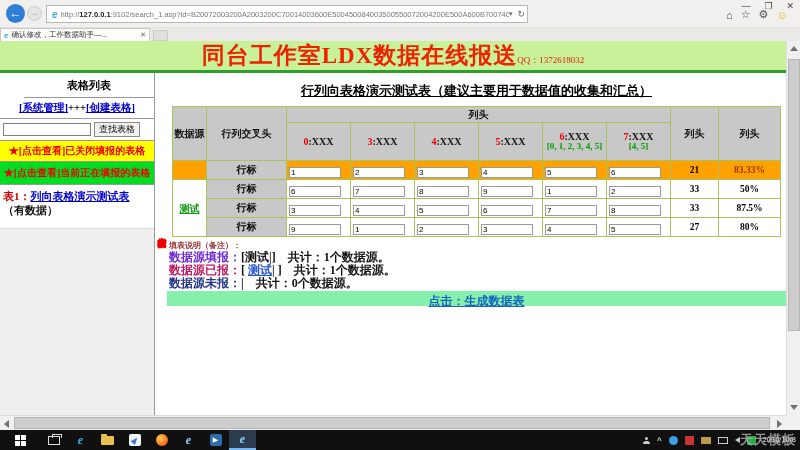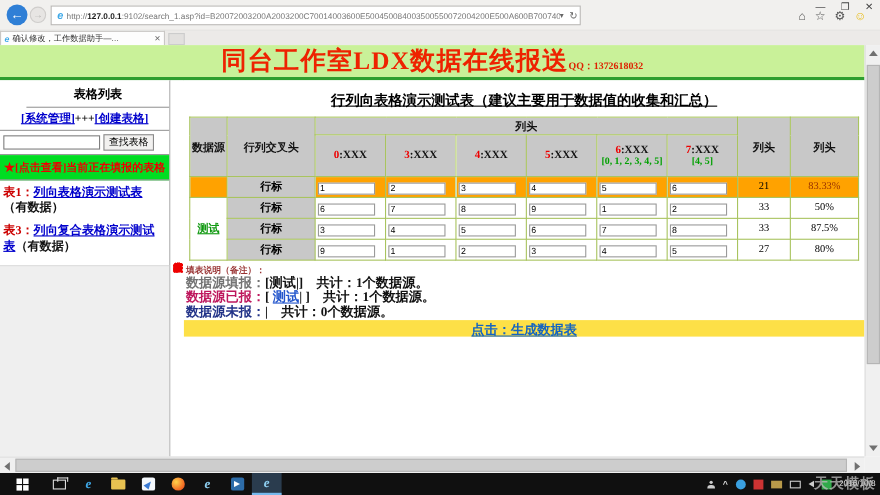--- a/index.html
+++ b/index.html
@@ -30,21 +30,21 @@
   .tab { width:150px; height:13px; background:#fdfdfd; border:1px solid #c9c7c5; border-bottom:none; display:flex; align-items:center; padding:0 3px; gap:3px; }
   .tab .ie-ico { color:#3fa9e8; font-size:8px; font-weight:bold; font-style:italic; }
   .tab-title { flex:1; font-size:7.5px; color:#333; white-space:nowrap; overflow:hidden; }
   .tab-close { font-size:7px; color:#666; }
   .newtab { width:15px; height:11px; background:#e2e0de; border:1px solid #ccc; margin-left:3px; }
 
   
   .page { position:absolute; top:41px; left:0; width:800px; height:389px; background:#fff; font-family:"Liberation Serif", serif; }
   .banner { position:absolute; top:0; left:0; width:786px; height:29px; background:#c9f199; display:flex; align-items:center; justify-content:center; }
   .banner-title { color:#ee2200; font-size:23px; font-weight:bold; letter-spacing:1px; }
-  .banner-qq { color:#dd2200; font-size:9px; font-weight:bold; margin-top:10px; }
+  .banner-qq { color:#dd2200; font-size:9px; font-weight:normal; margin-top:10px; }
   .greenline { position:absolute; top:29px; left:0; width:786px; height:3px; background:#2f9e2f; }
   .content { position:absolute; top:32px; left:0; width:786px; height:342px; display:flex; }
 
   
   .sidebar { width:155px; height:342px; border-right:1px solid #999; background:#fff; display:flex; flex-direction:column; overflow:hidden; }
   .sb-title { text-align:center; font-size:11px; font-weight:bold; padding:5px 0 4px; border-bottom:1px solid #999;margin-left:24px; }
   .sb-links { text-align:center; font-size:10.5px; padding:3px 0; border-bottom:1px solid #999; font-weight:bold; }
   .sb-links a { color:#0000cc; text-decoration:underline; }
   .sb-search { display:flex; gap:3px; padding:3px 3px; border-bottom:1px solid #999; align-items:center; }
   .sb-search input { width:88px; height:13px; border:1px solid #7f7f7f; font-size:9px; }
@@ -68,34 +68,34 @@
   table.grid { border-collapse:collapse; margin:6px auto 0; table-layout:fixed; width:608px; }
   table.grid th, table.grid td { border:1px solid #a9c45f; overflow:hidden; }
   table.grid th { background:#c8c8c8; font-size:10px; font-weight:bold; color:#111; }
   .th-sub { font-size:9.5px; }
   .th-sub .num { color:#ee0000; }
   .th-sub .subrange { color:#00a000; font-size:9px; display:block; line-height:1.1; }
   .rowhdr { background:#c8c8c8; text-align:center; font-size:10px; font-weight:bold; height:14px; }
   td.cell { background:#fff; height:14px; padding-left:2px; }
   tr.hl td.cell, td.ds-hl, td.sum-hl, td.pct-hl { background:#ffa200; }
   .t-input { width:52px; height:11px; font-size:8px; border:1px solid #9a9a9a; padding:0 1px; background:#fff; font-family:"Liberation Sans", sans-serif; }
-  td.sum, td.pct { text-align:center; font-size:9.5px; font-weight:normal; }
+  td.sum, td.pct { text-align:center; font-size:9.5px; font-weight:bold; }
   td.pct-hl { color:#993300; }
   td.ds { background:#fff; text-align:center; vertical-align:middle; }
   .ds-link { color:#119911; font-size:10px; font-weight:bold; text-decoration:underline; word-break:break-all; line-height:1.1; display:block; }
   .btn-row { text-align:center; margin-top:6px; }
   .confirm-btn { font-size:10px; background:#ececec; border:2px outset #dcdcdc; padding:1px 8px; font-family:"Liberation Serif", serif; }
   .notes { margin:4px 0 0 2px; line-height:13px; }
   .notes-title { font-size:8px; color:#993333; font-weight:bold; line-height:10px; }
   .note-line { font-size:12px; font-weight:bold; color:#111; }
-  .nl-blue { color:#737373; }
+  .nl-blue { color:#6d28d9; }
   .nl-red { color:#be185d; }
   .nl-navy { color:#223388; }
   .note-link { color:#2255cc; text-decoration:underline; }
-  .gen-bar { width:100%; height:15px; background:#fde047; text-align:center; margin-top:1px; }
+  .gen-bar { width:100%; height:15px; background:#86efac; text-align:center; margin-top:1px; }
   .gen-link { color:#1565c0; font-size:12px; font-weight:bold; text-decoration:underline; line-height:15px; }
 
   
   .vscroll { position:absolute; top:0; right:0; width:14px; height:374px; background:#f0f0f0; border-left:1px solid #ddd; }
   .vs-up, .vs-down { position:absolute; left:3px; width:0; height:0; border-left:4px solid transparent; border-right:4px solid transparent; }
   .vs-up { top:5px; border-bottom:5px solid #707070; }
   .vs-down { bottom:5px; border-top:5px solid #707070; }
   .vs-thumb { position:absolute; top:18px; left:1px; width:12px; height:272px; background:#cdcdcd; border:1px solid #b5b5b5; }
   .hscroll { position:absolute; top:374px; left:0; width:786px; height:15px; background:#f0f0f0; border-top:1px solid #ddd; }
   .hs-left, .hs-right { position:absolute; top:4px; width:0; height:0; border-top:4px solid transparent; border-bottom:4px solid transparent; }
@@ -189,27 +189,25 @@
 
       <div class="sidebar">
         <div class="sb-title">表格列表</div>
         <div class="sb-links">
           <a>[系统管理]</a><span>+++</span><a>[创建表格]</a>
         </div>
         <div class="sb-search">
           <input style="">
           <button class="sb-btn">查找表格</button>
         </div>
+        <div class="sb-yellow">★[点击查看]已关闭填报的表格</div>
         <div class="sb-green">★[点击查看]当前正在填报的表格</div>
         <div class="sb-list">
           <div class="sb-item">
             <span class="sb-idx">表1：</span><a class="sb-link">列向表格演示测试表</a><span class="sb-status">（有数据）</span>
-          </div>
-          <div class="sb-item">
-            <span class="sb-idx">表3：</span><a class="sb-link">列向复合表格演示测试表</a><span class="sb-status">（有数据）</span>
           </div>
         </div>
         <div class="sb-fill"></div>
       </div>
 
       <div class="strip">点击收缩扩展左右表格</div>
 
       <div class="main">
         <div class="m-title">行列向表格演示测试表（建议主要用于数据值的收集和汇总）</div>
 

